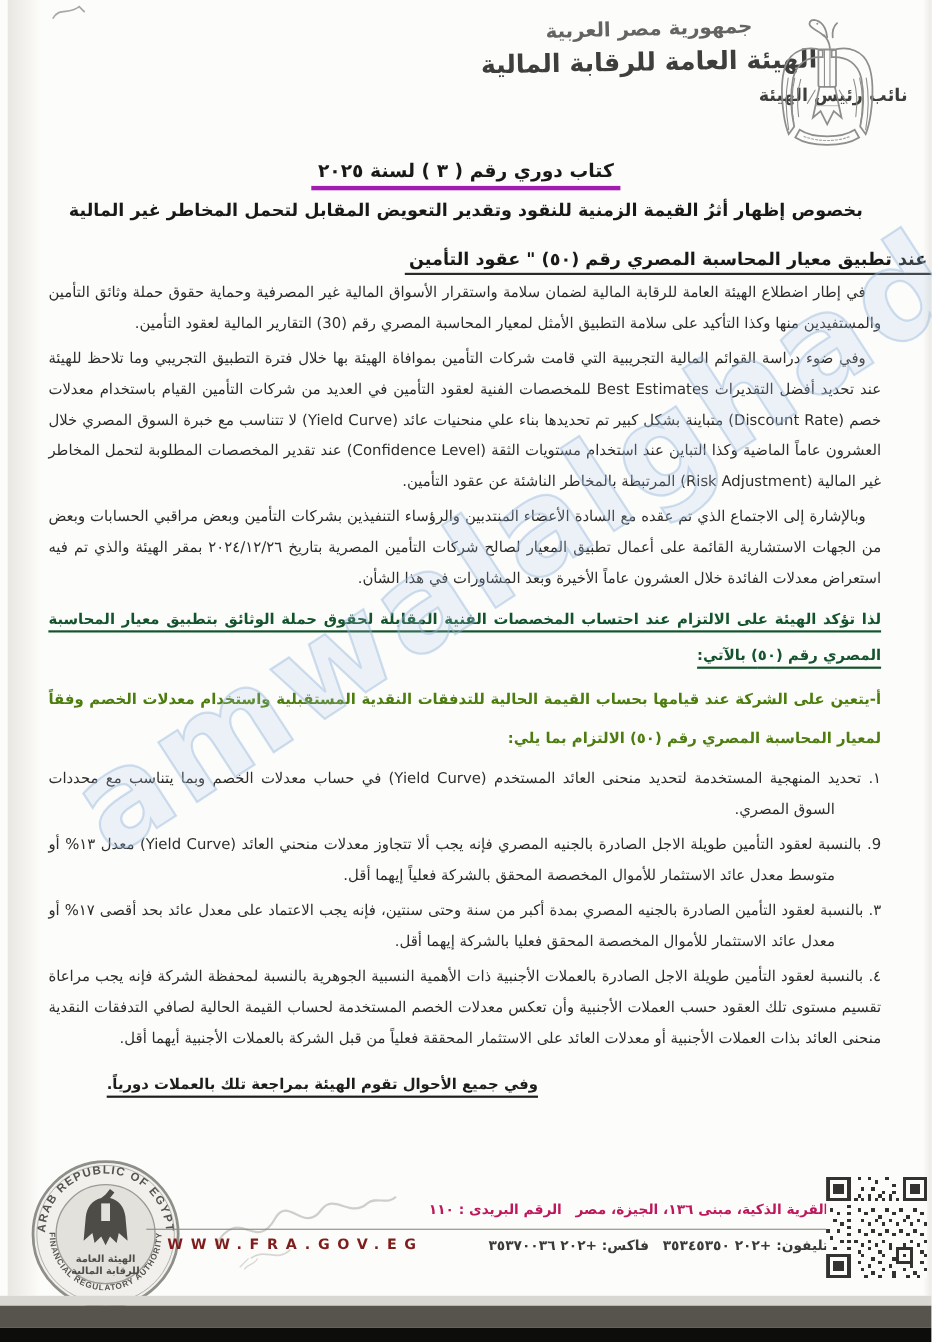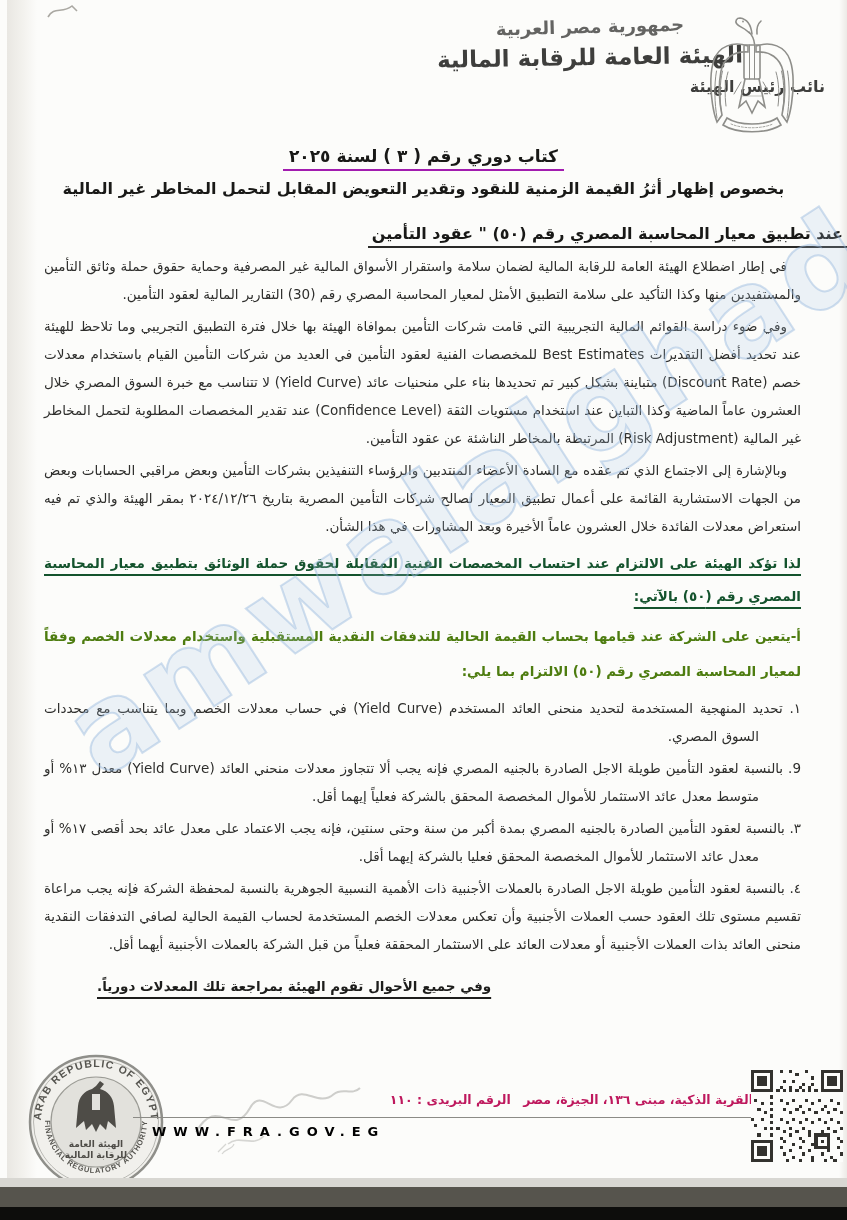--- a/index.html
+++ b/index.html
@@ -21,21 +21,21 @@
   
   .callig{position:absolute;top:16px;left:355px;width:470px;text-align:center;
     direction:rtl;color:#3e3e3c;filter:blur(.2px);}
   .callig .l1{font-size:18px;font-weight:700;opacity:.8;transform:rotate(-1.5deg);}
   .callig .l2{font-size:23px;font-weight:700;margin-top:7px;transform:rotate(-1deg);}
   .callig .l3{font-size:16px;font-weight:700;margin-top:7px;text-align:right;}
   .eagle{position:absolute;right:44px;top:12px;}
 
   
   .title{position:absolute;top:146px;left:0;right:0;text-align:center;direction:rtl;color:#191917;}
-  .t1{font-size:17px;font-weight:700;display:inline-block;border-bottom:2px solid #a21caf;padding:0 6px 3px;}
+  .t1{font-size:17px;font-weight:700;display:inline-block;border-bottom:4px solid #a21caf;padding:0 6px 3px;}
   .t2{font-size:16px;font-weight:700;margin-top:8px;}
   .t3line{margin-top:26px;text-align:right;}
   .t3{font-size:16px;font-weight:700;display:inline-block;border-bottom:2px solid #2a2a28;padding:0 4px 3px;}
 
   
   .letter{position:absolute;top:252px;right:46px;left:44px;direction:rtl;
     text-align:justify;font-size:13.5px;line-height:28px;color:#2e2e2c;}
   .para{margin:0 0 4px;text-indent:14px;}
   .emphasis{font-weight:700;margin:7px 0 6px;color:#14532d;line-height:33px;
     text-decoration:underline;text-decoration-thickness:1.5px;text-underline-offset:6px;}
@@ -49,21 +49,21 @@
   
   .wm{position:absolute;left:12px;top:452px;width:824px;text-align:center;
     transform:rotate(-33deg);font-size:118px;font-weight:700;letter-spacing:4px;
     color:rgba(170,199,230,0.20);-webkit-text-stroke:2px rgba(150,185,222,0.45);
     pointer-events:none;z-index:4;}
 
   
   .seal{position:absolute;left:26px;top:1052px;}
   .scribble{position:absolute;left:188px;top:1074px;opacity:.85;}
   .website{position:absolute;left:152px;top:1124px;font-size:13px;letter-spacing:7px;
-    color:#000000;font-weight:700;}
+    color:#7f1d1d;font-weight:700;}
   .fsep{position:absolute;left:133px;top:1117px;width:624px;height:1px;background:#8b8b86;}
   .addr1{position:absolute;right:94px;top:1092px;direction:rtl;font-size:12.5px;
     font-weight:700;color:#be185d;}
   .addr2{position:absolute;right:94px;top:1124px;direction:rtl;font-size:12.5px;
     font-weight:700;color:#3a3a38;}
   .qr{position:absolute;right:4px;top:1070px;}
   svg{display:block;}
 </style>
 </head>
 <body>
@@ -113,21 +113,21 @@
   <div class="letter">
     <p class="para">في إطار اضطلاع الهيئة العامة للرقابة المالية لضمان سلامة واستقرار الأسواق المالية غير المصرفية وحماية حقوق حملة وثائق التأمين والمستفيدين منها وكذا التأكيد على سلامة التطبيق الأمثل لمعيار المحاسبة المصري رقم (30) التقارير المالية لعقود التأمين.</p>
     <p class="para">وفي ضوء دراسة القوائم المالية التجريبية التي قامت شركات التأمين بموافاة الهيئة بها خلال فترة التطبيق التجريبي وما تلاحظ للهيئة عند تحديد أفضل التقديرات Best Estimates للمخصصات الفنية لعقود التأمين في العديد من شركات التأمين القيام باستخدام معدلات خصم (Discount Rate) متباينة بشكل كبير تم تحديدها بناء علي منحنيات عائد (Yield Curve) لا تتناسب مع خبرة السوق المصري خلال العشرون عاماً الماضية وكذا التباين عند استخدام مستويات الثقة (Confidence Level) عند تقدير المخصصات المطلوبة لتحمل المخاطر غير المالية (Risk Adjustment) المرتبطة بالمخاطر الناشئة عن عقود التأمين.</p>
     <p class="para">وبالإشارة إلى الاجتماع الذي تم عقده مع السادة الأعضاء المنتدبين والرؤساء التنفيذين بشركات التأمين وبعض مراقبي الحسابات وبعض من الجهات الاستشارية القائمة على أعمال تطبيق المعيار لصالح شركات التأمين المصرية بتاريخ ٢٠٢٤/١٢/٢٦ بمقر الهيئة والذي تم فيه استعراض معدلات الفائدة خلال العشرون عاماً الأخيرة وبعد المشاورات في هذا الشأن.</p>
     <p class="emphasis">لذا تؤكد الهيئة على الالتزام عند احتساب المخصصات الفنية المقابلة لحقوق حملة الوثائق بتطبيق معيار المحاسبة المصري رقم (٥٠) بالآتي:</p>
     <p class="item-a">أ-يتعين على الشركة عند قيامها بحساب القيمة الحالية للتدفقات النقدية المستقبلية واستخدام معدلات الخصم وفقاً لمعيار المحاسبة المصري رقم (٥٠) الالتزام بما يلي:</p>
     <p class="li">١. تحديد المنهجية المستخدمة لتحديد منحنى العائد المستخدم (Yield Curve) في حساب معدلات الخصم وبما يتناسب مع محددات السوق المصري.</p>
     <p class="li"><span>9. بالنسبة لعقود التأمين طويلة الاجل الصادرة بالجنيه المصري فإنه يجب </span><span class="u">ألا تتجاوز</span><span> معدلات منحني العائد (Yield Curve) معدل ١٣% أو متوسط معدل عائد الاستثمار للأموال المخصصة المحقق بالشركة فعلياً إيهما أقل.</span></p>
     <p class="li">٣. بالنسبة لعقود التأمين الصادرة بالجنيه المصري بمدة أكبر من سنة وحتى سنتين، فإنه يجب الاعتماد على معدل عائد بحد أقصى ١٧% أو معدل عائد الاستثمار للأموال المخصصة المحقق فعليا بالشركة إيهما أقل.</p>
     <p class="li flat"><span>٤. بالنسبة لعقود التأمين طويلة الاجل الصادرة بالعملات الأجنبية ذات الأهمية النسبية الجوهرية بالنسبة لمحفظة الشركة فإنه يجب مراعاة تقسيم مستوى تلك العقود حسب العملات الأجنبية وأن تعكس معدلات الخصم المستخدمة لحساب القيمة الحالية لصافي التدفقات النقدية </span><span class="u">منحنى العائد بذات العملات الأجنبية</span><span> أو معدلات العائد على الاستثمار المحققة فعلياً من قبل الشركة بالعملات الأجنبية </span><span class="u">أيهما أقل</span><span>.</span></p>
-    <p class="closing">وفي جميع الأحوال تقوم الهيئة بمراجعة تلك المعدلات دورياً.</p>
+    <p class="closing">وفي جميع الأحوال تقوم الهيئة بمراجعة تلك بالعملات دورياً.</p>
   </div>
 
   <div class="wm">amwalalghad</div>
 
   <svg class="seal" width="140" height="140" viewBox="0 0 140 140">
     <circle cx="70" cy="70" r="66" fill="#f1f0ec" stroke="#8f8f8a" stroke-width="2.5"></circle>
     <circle cx="70" cy="70" r="62.5" fill="none" stroke="#aaaaa4" stroke-width=".8"></circle>
     <circle cx="70" cy="70" r="45" fill="#e2e1dc" stroke="#9b9b95" stroke-width="1.2"></circle>
     <defs>
       <path id="sealTopArc" d="M15 70 A55 55 0 0 1 125 70"></path>
@@ -147,20 +147,21 @@
 
   <svg class="scribble" width="180" height="86" viewBox="0 0 180 86" fill="none">
     <path d="M8 58 C30 20 44 66 62 34 C74 12 88 48 104 26 C116 10 130 34 146 20 C154 13 164 22 172 14" stroke="#8f8f8b" stroke-width="2" opacity=".5"></path>
     <path d="M40 70 C52 60 64 74 76 62" stroke="#9a9a95" stroke-width="1.6" opacity=".45"></path>
     <path d="M30 78 L38 70 M34 80 C38 74 44 76 46 70" stroke="#9a9a95" stroke-width="1.2" opacity=".45"></path>
   </svg>
 
   <div class="website">WWW.FRA.GOV.EG</div>
   <div class="fsep"></div>
   <div class="addr1">القرية الذكية، مبنى ١٣٦، الجيزة، مصر  الرقم البريدى : ١١٠</div>
+  <div class="addr2">تليفون: ‎+٢٠٢ ٣٥٣٤٥٣٥٠‎  فاكس: ‎+٢٠٢ ٣٥٣٧٠٠٣٦‎</div>
 
   <svg class="qr" width="92" height="92" viewBox="0 0 29 29" shape-rendering="crispEdges" fill="#33322e">
     <rect x="0" y="0" width="29" height="29" fill="#fcfcfa"></rect>
     <rect x="0" y="0" width="7" height="7"></rect>
       <rect x="1" y="1" width="5" height="5" fill="#fcfcfa"></rect>
       <rect x="2" y="2" width="3" height="3"></rect>
     <rect x="22" y="0" width="7" height="7"></rect>
       <rect x="23" y="1" width="5" height="5" fill="#fcfcfa"></rect>
       <rect x="24" y="2" width="3" height="3"></rect>
     <rect x="0" y="22" width="7" height="7"></rect>

